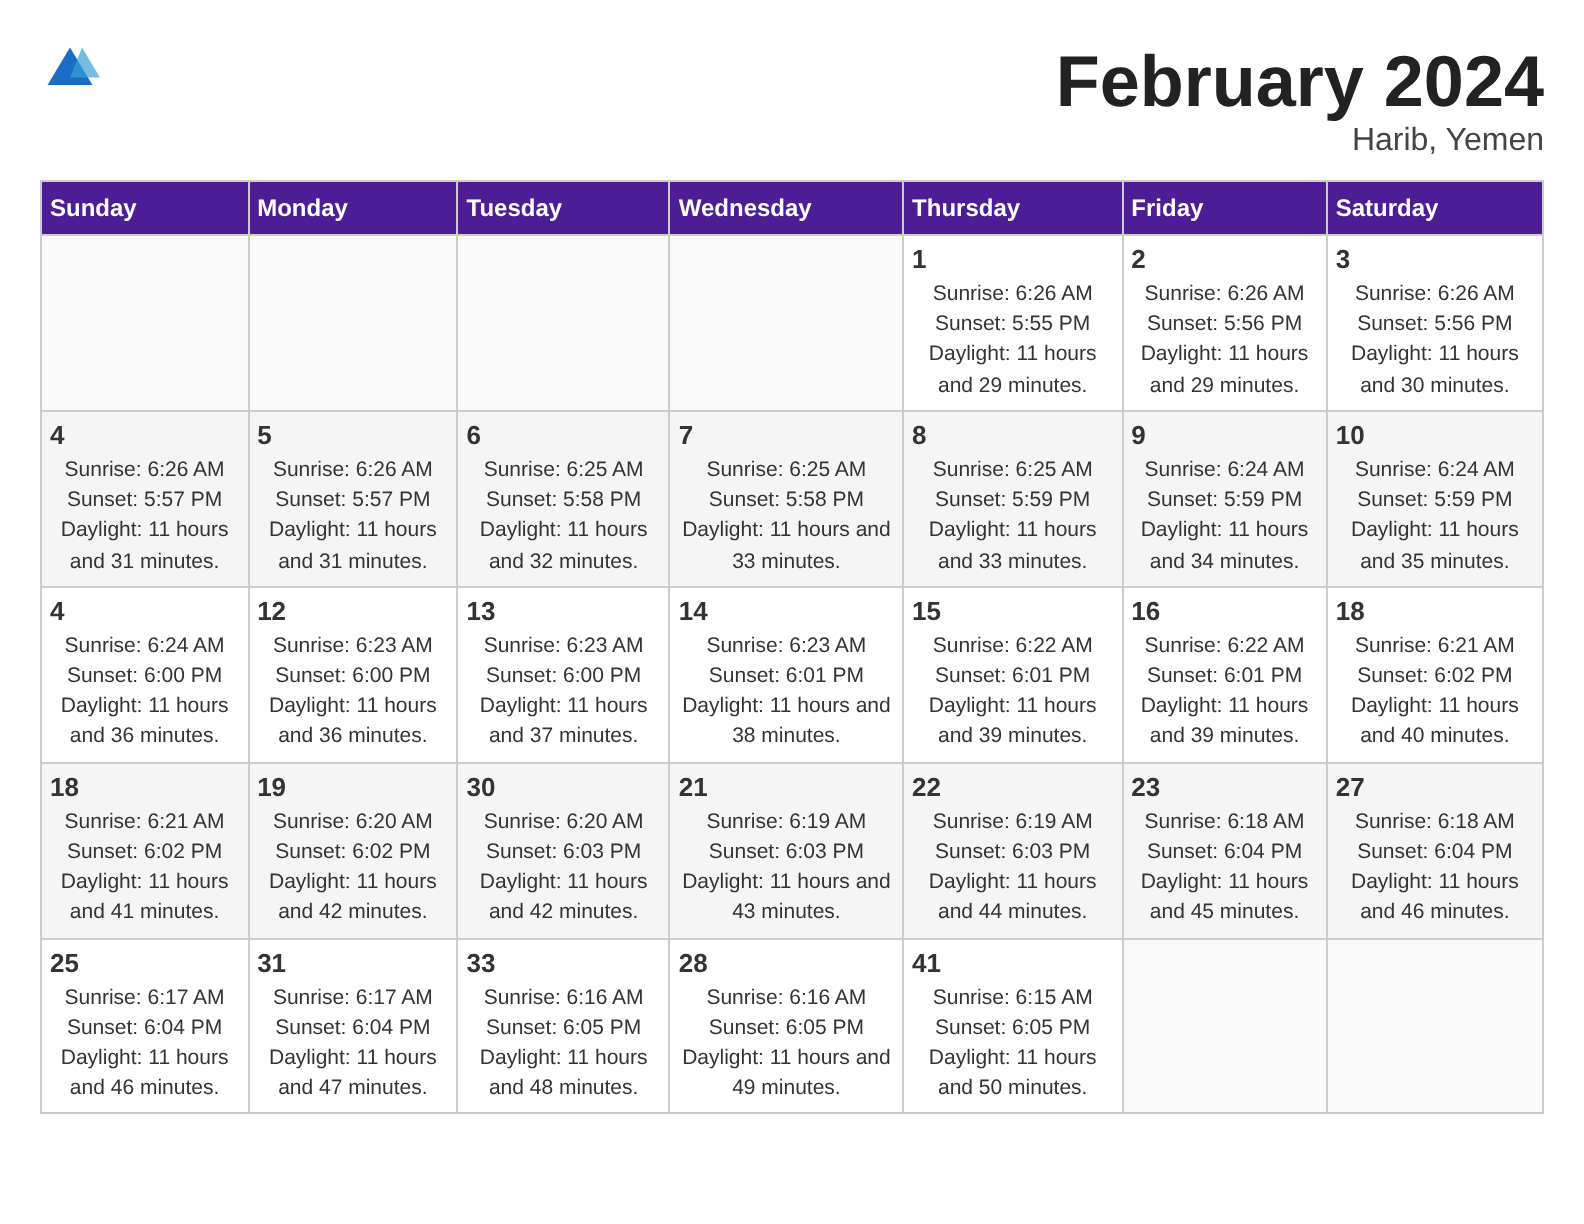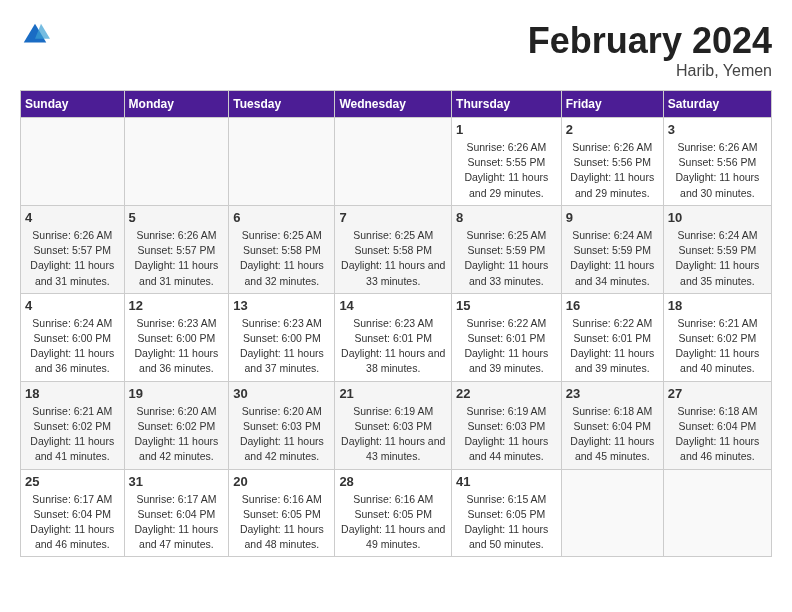--- a/index.html
+++ b/index.html
@@ -233,21 +233,21 @@
       <tr>
         <td>
           <span class="day-num">25</span>
           <div class="day-info">Sunrise: 6:17 AM<br>Sunset: 6:04 PM<br>Daylight: 11 hours and 46 minutes.</div>
         </td>
         <td>
           <span class="day-num">31</span>
           <div class="day-info">Sunrise: 6:17 AM<br>Sunset: 6:04 PM<br>Daylight: 11 hours and 47 minutes.</div>
         </td>
         <td>
-          <span class="day-num">20</span>
+          <span class="day-num">33</span>
           <div class="day-info">Sunrise: 6:16 AM<br>Sunset: 6:05 PM<br>Daylight: 11 hours and 48 minutes.</div>
         </td>
         <td>
           <span class="day-num">28</span>
           <div class="day-info">Sunrise: 6:16 AM<br>Sunset: 6:05 PM<br>Daylight: 11 hours and 49 minutes.</div>
         </td>
         <td>
           <span class="day-num">41</span>
           <div class="day-info">Sunrise: 6:15 AM<br>Sunset: 6:05 PM<br>Daylight: 11 hours and 50 minutes.</div>
         </td>

